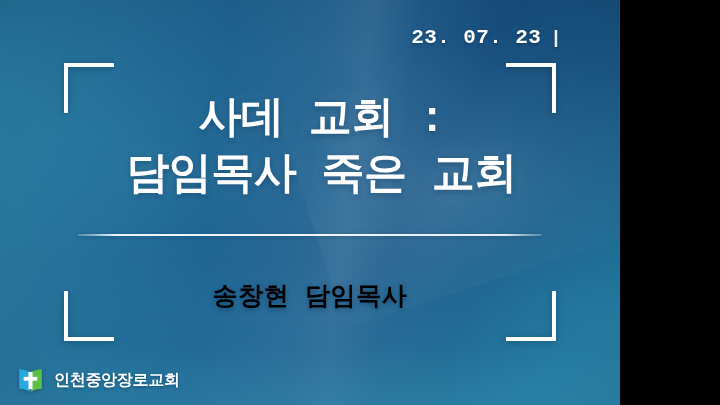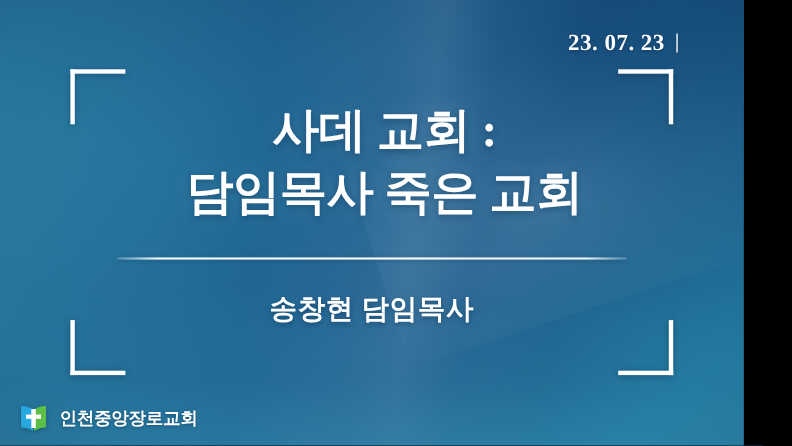--- a/index.html
+++ b/index.html
@@ -2,24 +2,24 @@
 <html><head>
 <meta charset="utf-8">
 <style>
   html, body {
     margin: 0;
     padding: 0;
     background: #000;
   }
   .slide {
     position: relative;
-    width: 676px;
+    width: 620px;
     height: 405px;
     overflow: hidden;
-    font-family: Liberation Serif, serif;
+    font-family: Liberation Mono, monospace;
     background: #2a7fa4;
   }
 
   
   .bg-base {
     position: absolute;
     inset: 0;
     background: linear-gradient(118deg,
         #2d86aa 0%,
         #2a7da4 16%,
@@ -150,22 +150,22 @@
     background: linear-gradient(to right,
         rgba(255,255,255,0.18) 0%,
         rgba(255,255,255,0.92) 8%,
         rgba(255,255,255,0.95) 50%,
         rgba(255,255,255,0.88) 92%,
         rgba(255,255,255,0.18) 100%);
     box-shadow: 0 1px 4px rgba(10,44,76,0.35);
   }
 
   .speaker {
-    margin-top: 28px;
-    color: #ffffff;
+    margin-top: 43px;
+    color: #000000;
     font-size: 25px;
     font-weight: 700;
     letter-spacing: 0.6px;
     text-shadow: 0 2px 5px rgba(5,36,66,0.40);
     white-space: nowrap;
   }
 
   
   .logo {
     position: absolute;

